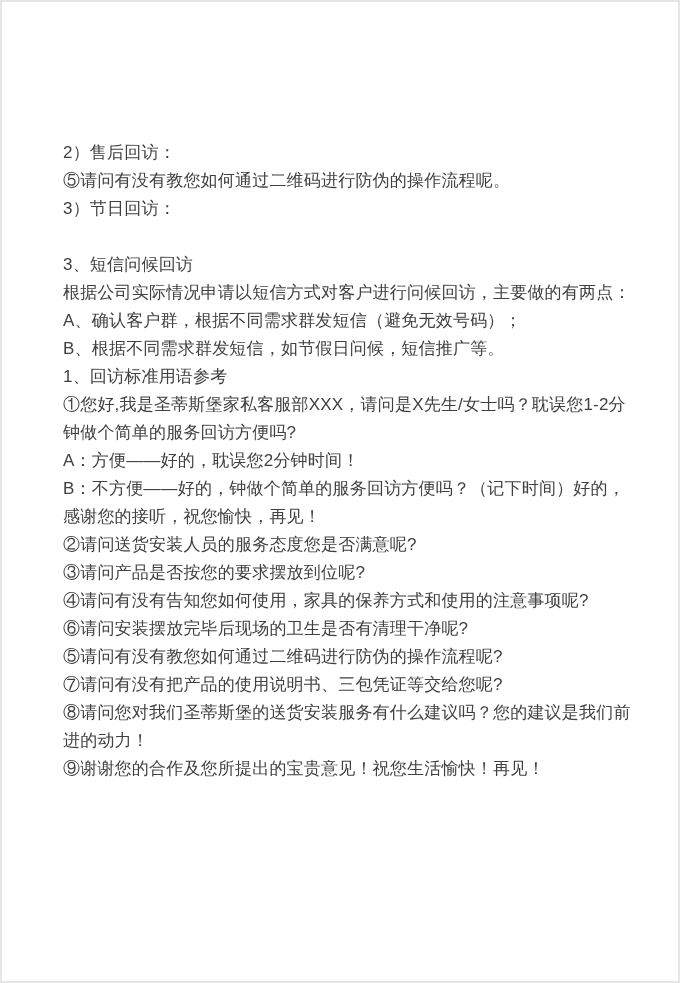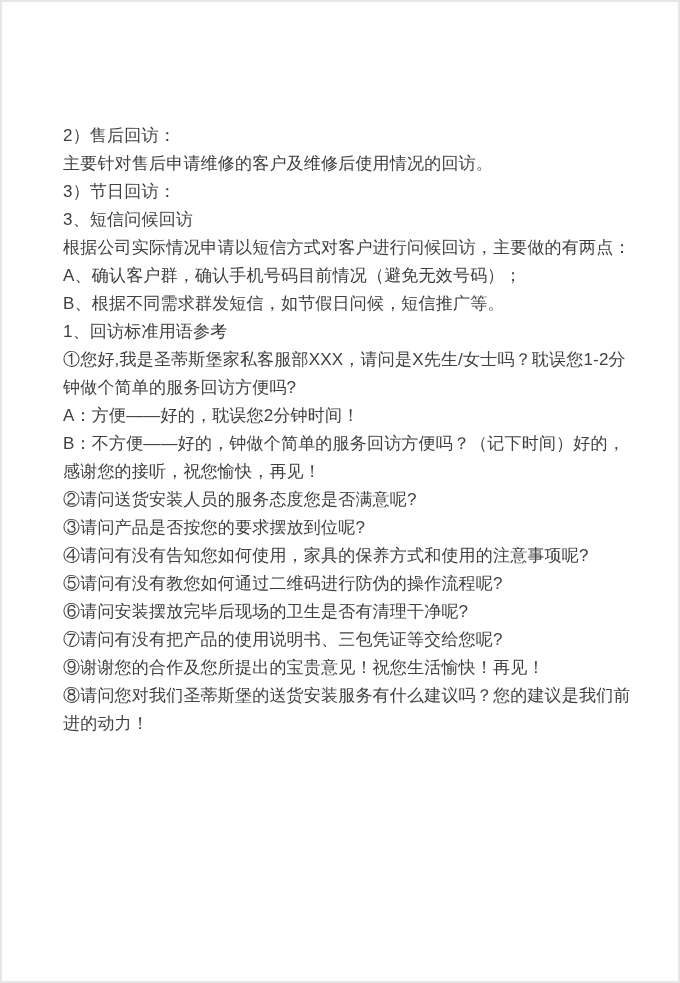--- a/index.html
+++ b/index.html
@@ -13,57 +13,58 @@
     width: 680px;
     height: 983px;
     box-sizing: border-box;
     background: #ffffff;
     border: 2px solid #e6e6e6;
     overflow: hidden;
   }
   .doc-content {
     position: absolute;
     left: 61px;
-    top: 120px;
+    top: 137px;
     width: 590px;
   }
   .doc-paragraph {
     margin: 0;
     font-size: 17px;
     line-height: 28px;
     font-weight: 400;
     color: #404040;
     letter-spacing: 0.2px;
     white-space: pre-line;      
     word-break: keep-all;
   }
   .doc-paragraph.gap {
+    margin-top: 28px;           
   }
 </style>
 </head>
 <body>
 
 <div class="page" style="border-color: rgb(230, 230, 230); background: rgb(255, 255, 255);">
   <div class="doc-content" style="color: rgb(64, 64, 64);">
       <p class="doc-paragraph">2）售后回访：</p>
-      <p class="doc-paragraph">主要针对售后申请维修的客户及维修后使用情况的回访。</p>
+      <p class="doc-paragraph">⑤请问有没有教您如何通过二维码进行防伪的操作流程呢。</p>
       <p class="doc-paragraph">3）节日回访：</p>
       <p class="doc-paragraph gap">3、短信问候回访</p>
       <p class="doc-paragraph">根据公司实际情况申请以短信方式对客户进行问候回访，主要做的有两点：</p>
-      <p class="doc-paragraph">A、确认客户群，确认手机号码目前情况（避免无效号码）；</p>
+      <p class="doc-paragraph">A、确认客户群，根据不同需求群发短信（避免无效号码）；</p>
       <p class="doc-paragraph">B、根据不同需求群发短信，如节假日问候，短信推广等。</p>
       <p class="doc-paragraph">1、回访标准用语参考</p>
       <p class="doc-paragraph">①您好,我是圣蒂斯堡家私客服部XXX，请问是X先生/女士吗？耽误您1-2分
 钟做个简单的服务回访方便吗?</p>
       <p class="doc-paragraph">A：方便——好的，耽误您2分钟时间！</p>
       <p class="doc-paragraph">B：不方便——好的，钟做个简单的服务回访方便吗？（记下时间）好的，
 感谢您的接听，祝您愉快，再见！</p>
       <p class="doc-paragraph">②请问送货安装人员的服务态度您是否满意呢?</p>
       <p class="doc-paragraph">③请问产品是否按您的要求摆放到位呢?</p>
       <p class="doc-paragraph">④请问有没有告知您如何使用，家具的保养方式和使用的注意事项呢?</p>
+      <p class="doc-paragraph">⑥请问安装摆放完毕后现场的卫生是否有清理干净呢?</p>
       <p class="doc-paragraph">⑤请问有没有教您如何通过二维码进行防伪的操作流程呢?</p>
-      <p class="doc-paragraph">⑥请问安装摆放完毕后现场的卫生是否有清理干净呢?</p>
       <p class="doc-paragraph">⑦请问有没有把产品的使用说明书、三包凭证等交给您呢?</p>
-      <p class="doc-paragraph">⑨谢谢您的合作及您所提出的宝贵意见！祝您生活愉快！再见！</p>
       <p class="doc-paragraph">⑧请问您对我们圣蒂斯堡的送货安装服务有什么建议吗？您的建议是我们前
 进的动力！</p>
+      <p class="doc-paragraph">⑨谢谢您的合作及您所提出的宝贵意见！祝您生活愉快！再见！</p>
     </div>
 </div>
 
 </body></html>

